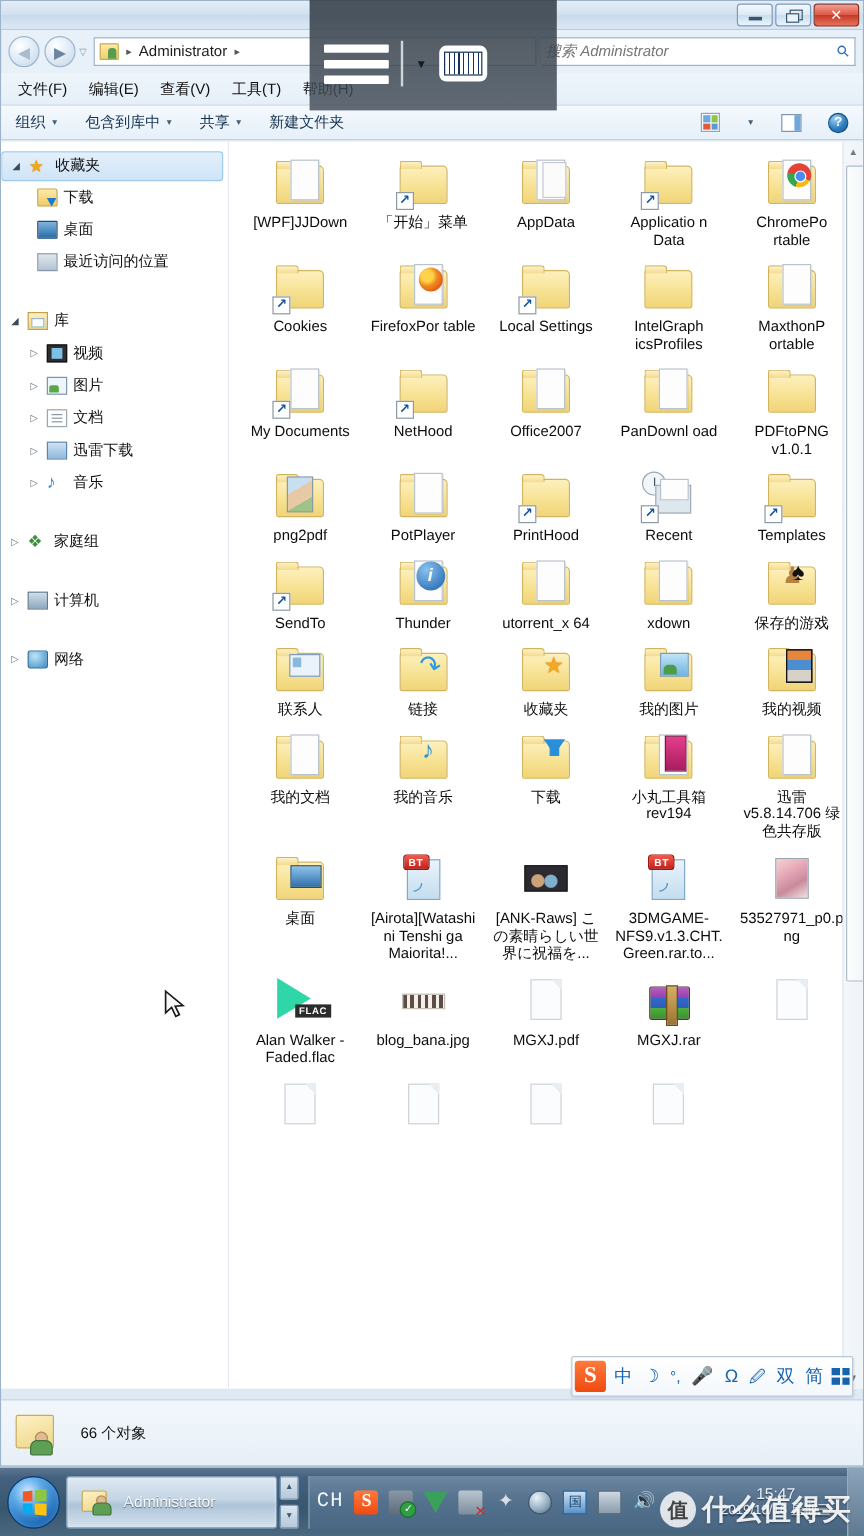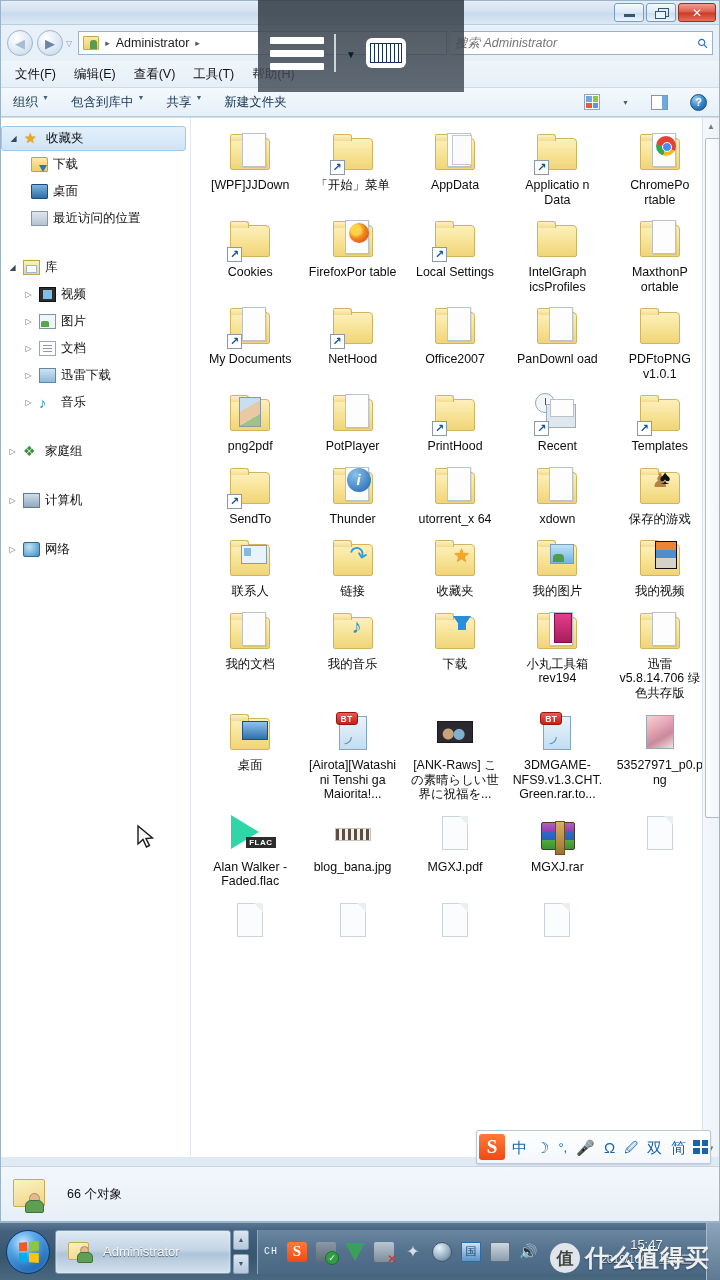--- a/index.html
+++ b/index.html
@@ -79,21 +79,21 @@
   .menubar { display:flex; align-items:center; height:26px; padding:0 14px; gap:18px;
              background:linear-gradient(180deg,#eef5fb,#e6eff8); }
   .menuitem { font-size:12.5px; color:#111; }
 
   
   .cmdbar {
     display:flex; align-items:center; height:30px; padding:0 12px; gap:22px;
     background: linear-gradient(180deg,#f4f9fd 0%, #e6f0f9 100%);
     border-top:1px solid #cddcea; border-bottom:1px solid #b7c9da;
   }
-  .cmditem { font-size:12.5px; color:#14324f; display:flex; align-items:flex-start; gap:4px; }
+  .cmditem { font-size:12.5px; color:#14324f; display:flex; align-items:center; gap:4px; }
   .tri { font-size:7px; color:#44607c; }
   .cmdspacer { flex:1; }
   .viewico {
     width:16px; height:16px; display:grid; grid-template-columns:1fr 1fr; grid-template-rows:1fr 1fr;
     gap:1px; border:1px solid #8fa6bc; padding:1px; background:#f8fbfe;
   }
   .viewico i { display:block; }
   .paneico { width:17px; height:15px; border:1px solid #7f97ae; background:#fff; display:flex; }
   .paneico i { display:block; width:5px; background:#6fa8dc; margin-left:auto; height:100%; }
   .helpico {
@@ -299,21 +299,21 @@
   .tb-fold .u:after { content:""; position:absolute; left:9px; bottom:1px; width:14px; height:9px; border-radius:5px 5px 2px 2px;
      background:#5e9f55; border:1px solid #3f7338; }
   .tb-spin { width:16px; height:44px; margin-left:2px; display:flex; flex-direction:column; justify-content:space-between; }
   .tb-spin i { height:20px; background:linear-gradient(180deg,#dbe6f0,#b5c8da); border:1px solid #86a0b8; border-radius:2px;
                display:flex; align-items:center; justify-content:center; font-size:7px; color:#3e5870; }
   .tray {
     margin-left:8px; flex:1; height:44px; display:flex; align-items:center; gap:9px; padding:0 6px;
     background:linear-gradient(180deg,#6b86a0 0%,#53708c 50%,#4a6884 100%);
     border-left:1px solid #90a8bf;
   }
-  .tray .ch { color:#f2f7fb; font-size:10px; font-family:"Liberation Mono",monospace; letter-spacing:1px; }
+  .tray .ch { color:#f2f7fb; font-size:17px; font-family:"Liberation Mono",monospace; letter-spacing:1px; }
   .tr-ico { width:20px; height:20px; position:relative; flex:0 0 auto; }
   .tr-sogou { border-radius:3px; background:linear-gradient(180deg,#ff7a39,#ef4a12); color:#fff; font-weight:bold;
               font-size:15px; display:flex; align-items:center; justify-content:center; font-family:"Liberation Serif",serif; }
   .tr-usb { background:linear-gradient(180deg,#8b99a6,#5f6d7a); border-radius:2px; }
   .tr-usb:after { content:"✓"; position:absolute; right:-3px; bottom:-3px; width:12px; height:12px; border-radius:50%;
                   background:#2f9e44; color:#fff; font-size:9px; display:flex; align-items:center; justify-content:center;
                   border:1px solid #1c6e2d; }
   .tr-shield { width:0;height:0;border-left:10px solid transparent;border-right:10px solid transparent;
                border-top:18px solid #3aa05a; }
   .tr-printer { background:linear-gradient(180deg,#b9c6d2,#7e8d9b); border-radius:2px; }

